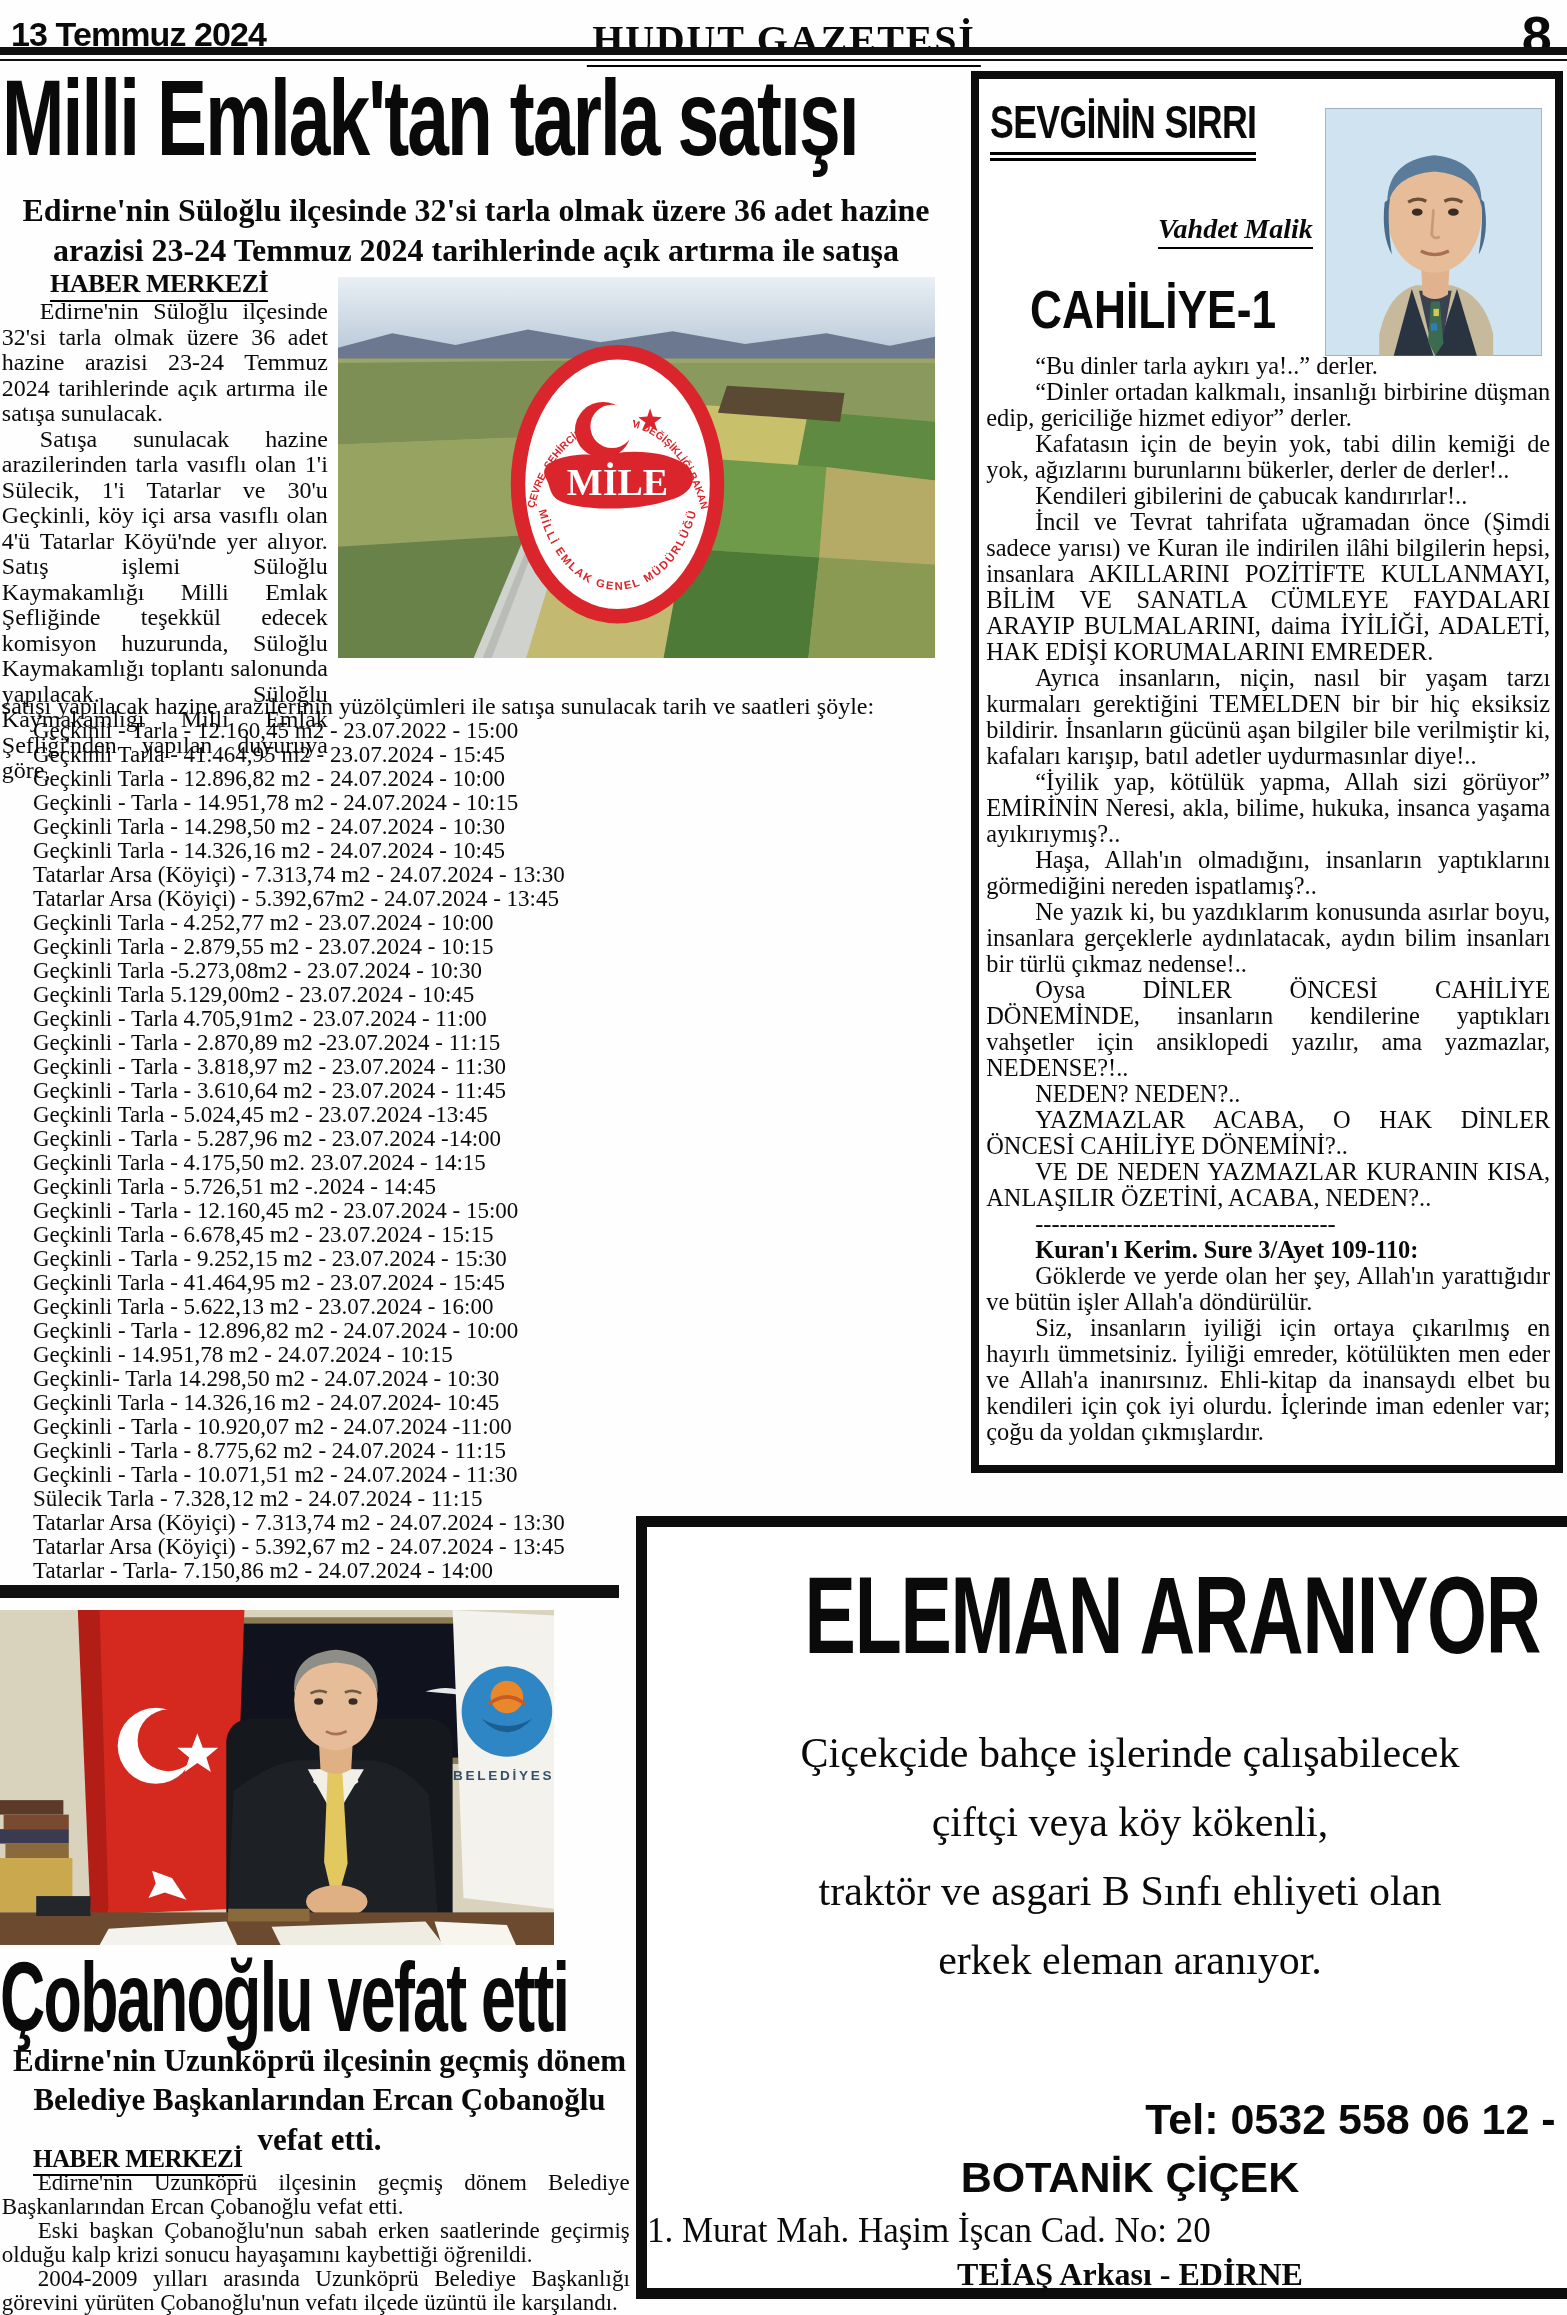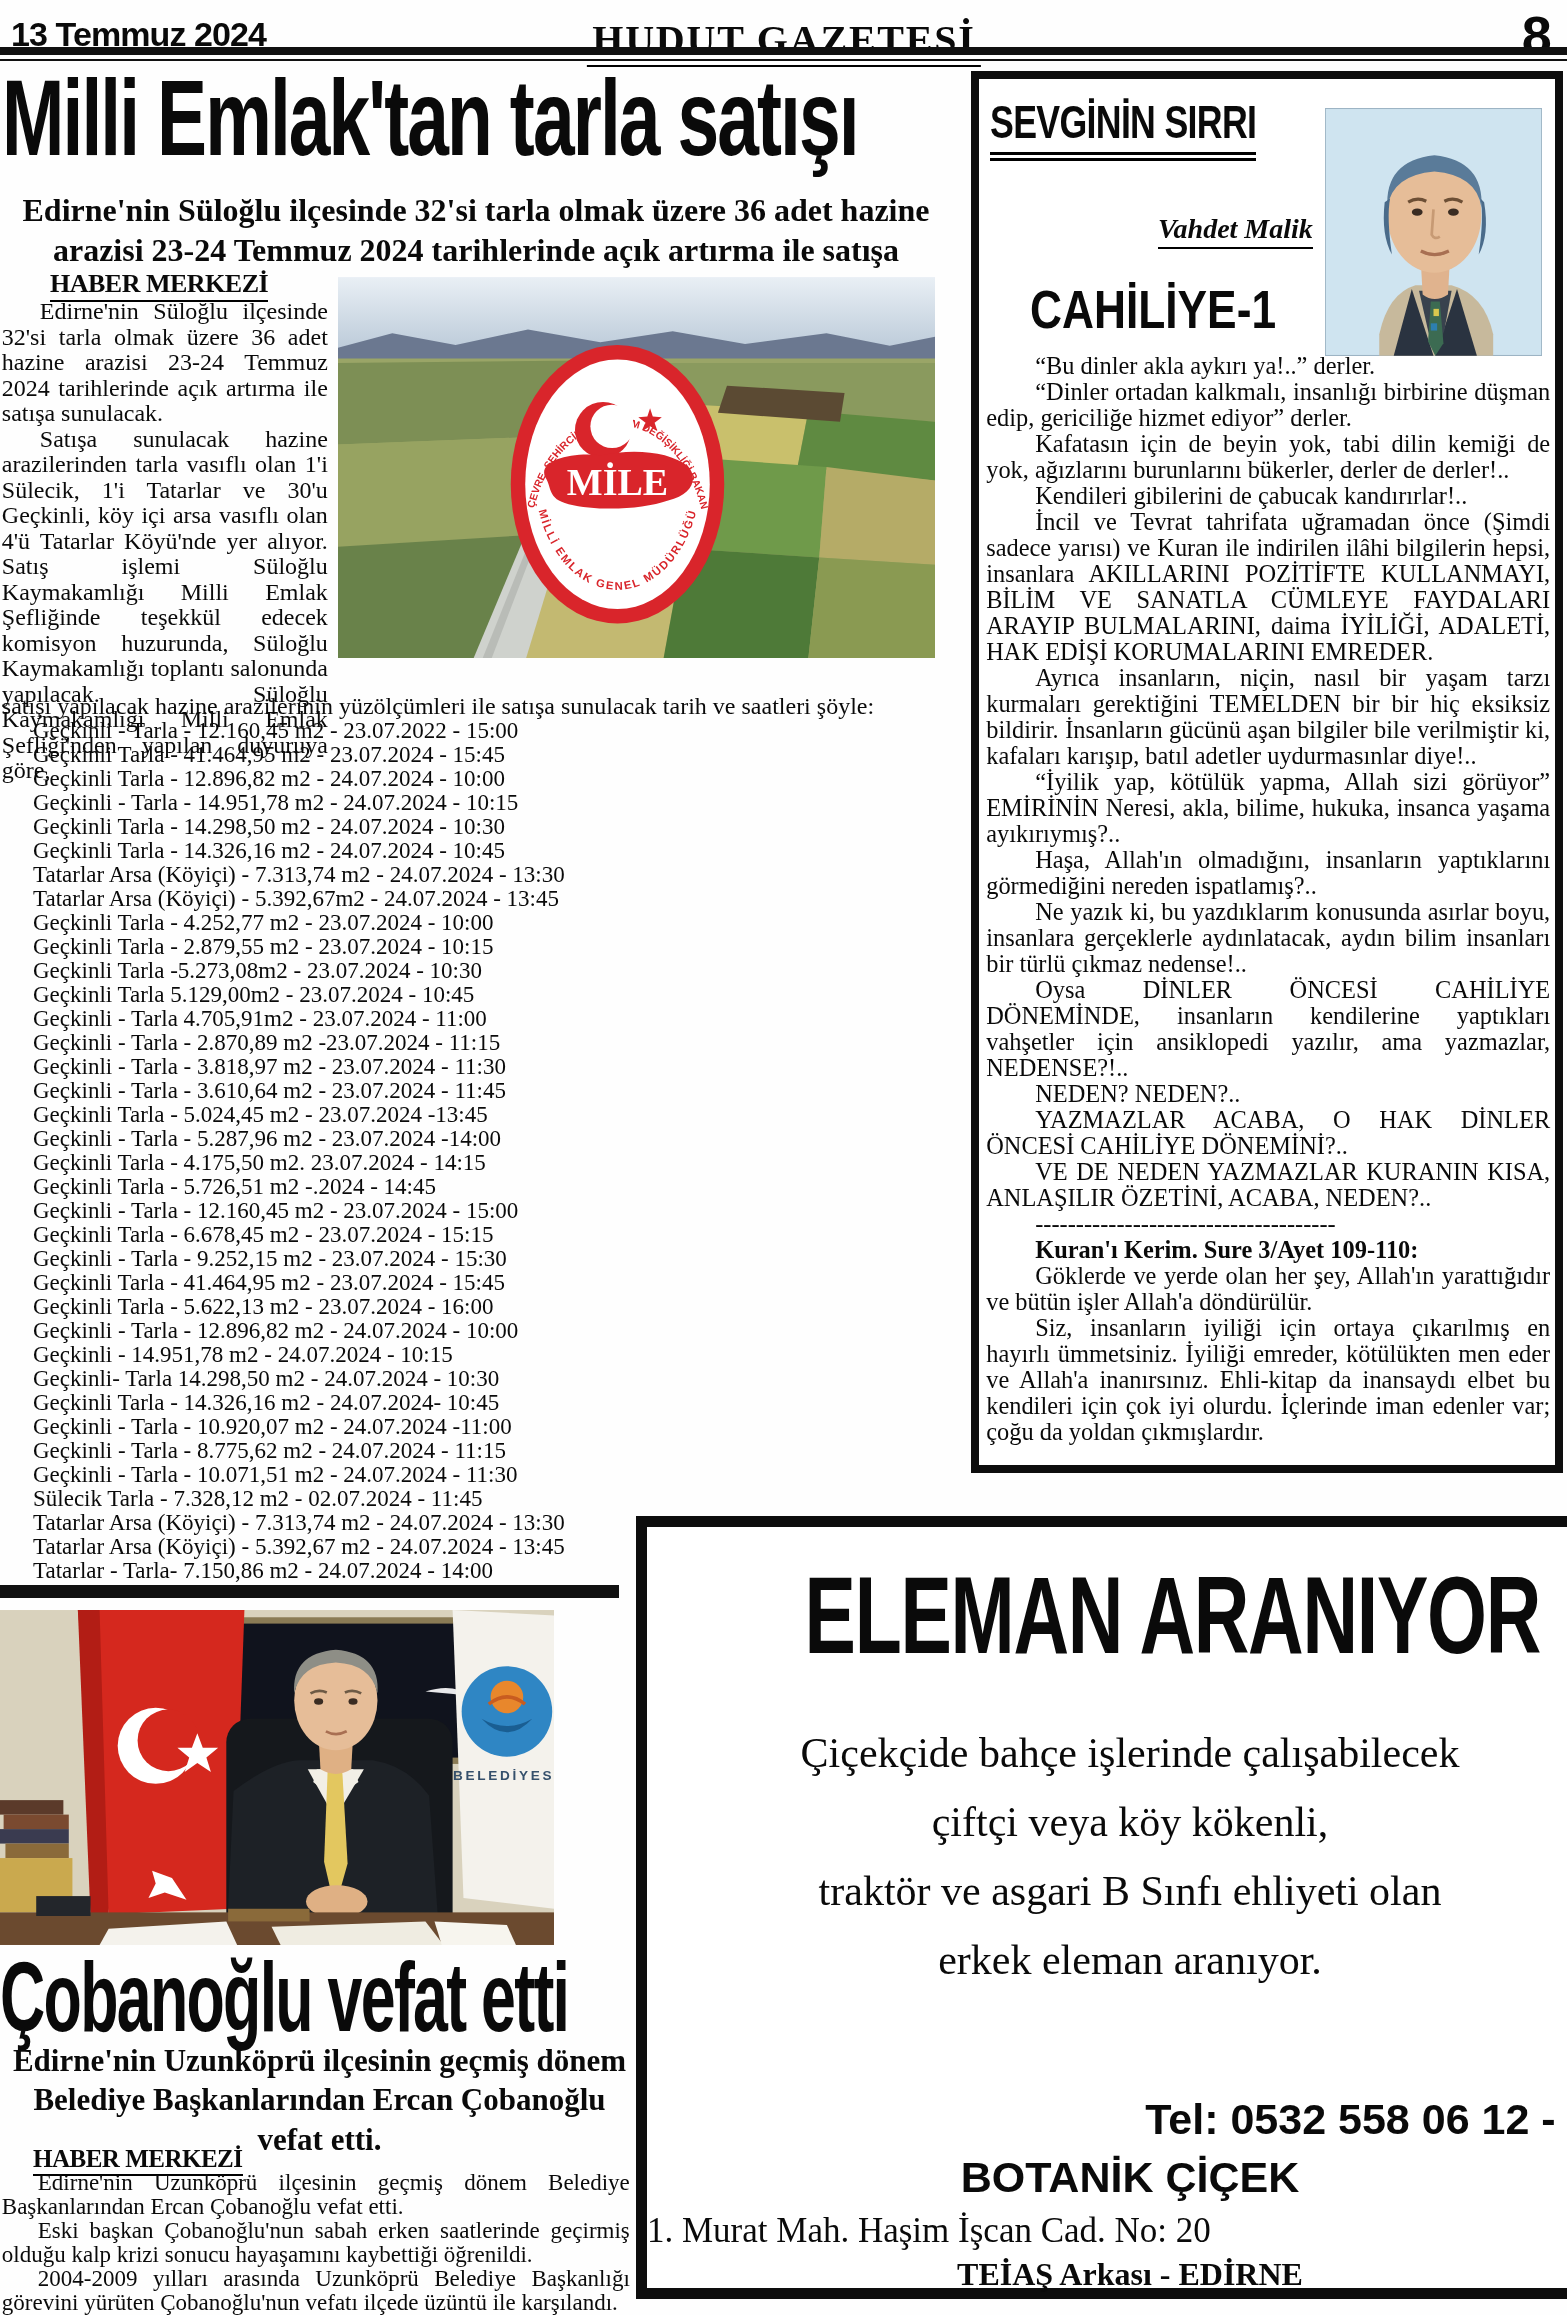--- a/index.html
+++ b/index.html
@@ -169,21 +169,21 @@
       <div>Geçkinli - Tarla  - 9.252,15 m2 - 23.07.2024 - 15:30</div>
       <div>Geçkinli  Tarla - 41.464,95 m2 - 23.07.2024 - 15:45</div>
       <div>Geçkinli  Tarla - 5.622,13 m2 - 23.07.2024 - 16:00</div>
       <div>Geçkinli - Tarla  -  12.896,82 m2 - 24.07.2024 - 10:00</div>
       <div>Geçkinli - 14.951,78 m2 - 24.07.2024 - 10:15</div>
       <div>Geçkinli- Tarla  14.298,50 m2 - 24.07.2024 - 10:30</div>
       <div>Geçkinli  Tarla - 14.326,16 m2 - 24.07.2024- 10:45</div>
       <div>Geçkinli - Tarla  - 10.920,07 m2 - 24.07.2024 -11:00</div>
       <div>Geçkinli - Tarla  - 8.775,62 m2 - 24.07.2024 - 11:15</div>
       <div>Geçkinli - Tarla  - 10.071,51 m2 - 24.07.2024 - 11:30</div>
-      <div>Sülecik  Tarla - 7.328,12 m2 -    02.07.2024 - 11:45</div>
+      <div>Sülecik  Tarla - 7.328,12 m2 -    24.07.2024 - 11:15</div>
       <div>Tatarlar  Arsa (Köyiçi) - 7.313,74 m2 - 24.07.2024 - 13:30</div>
       <div>Tatarlar  Arsa (Köyiçi) - 5.392,67 m2 - 24.07.2024 - 13:45</div>
       <div>Tatarlar - Tarla- 7.150,86 m2 -   24.07.2024 - 14:00</div>
     </div>
 
   <div class="abs sepbar"></div>
 
   <div class="abs colbox">
     <div class="abs sans coltitle">
       <span class="cond">SEVGİNİN SIRRI</span>
@@ -210,21 +210,21 @@
         <path d="M176 104 Q182 140 170 162 Q176 120 172 100 Z" fill="#4a6b8a"></path>
         <path d="M92 104 Q102 98 112 103" stroke="#6d4f35" stroke-width="3.5" fill="none"></path>
         <path d="M132 103 Q142 98 152 104" stroke="#6d4f35" stroke-width="3.5" fill="none"></path>
         <ellipse cx="102" cy="115" rx="6" ry="4" fill="#3a2c22"></ellipse>
         <ellipse cx="142" cy="115" rx="6" ry="4" fill="#3a2c22"></ellipse>
         <path d="M120 112 L118 140 Q121 146 127 142" stroke="#c79a74" stroke-width="3" fill="none"></path>
         <path d="M106 158 Q121 166 137 158" stroke="#a86f52" stroke-width="3.5" fill="none"></path>
       </svg>
     </div>
     <div class="abs serif coltext">
-        <div>“Bu dinler akla aykırı ya!..” derler.</div>
+        <div>“Bu dinler tarla aykırı ya!..” derler.</div>
         <div>“Dinler ortadan kalkmalı, insanlığı birbirine düşman edip, gericiliğe hizmet ediyor” derler.</div>
         <div>Kafatasın için de beyin yok, tabi dilin kemiği  de yok, ağızlarını burunlarını bükerler, derler de derler!..</div>
         <div>Kendileri gibilerini de çabucak kandırırlar!..</div>
         <div>İncil ve Tevrat tahrifata uğramadan önce (Şimdi sadece yarısı) ve Kuran ile indirilen ilâhi bilgilerin hepsi, insanlara AKILLARINI POZİTİFTE KULLANMAYI, BİLİM VE SANATLA CÜMLEYE FAYDALARI ARAYIP BULMALARINI, daima İYİLİĞİ, ADALETİ, HAK EDİŞİ KORUMALARINI EMREDER.</div>
         <div>Ayrıca insanların, niçin, nasıl bir yaşam tarzı kurmaları gerektiğini TEMELDEN bir bir hiç eksiksiz bildirir. İnsanların gücünü aşan bilgiler bile verilmiştir ki, kafaları karışıp, batıl adetler uydurmasınlar diye!..</div>
         <div>“İyilik yap, kötülük yapma, Allah sizi görüyor” EMİRİNİN Neresi, akla, bilime, hukuka, insanca yaşama ayıkırıymış?..</div>
         <div>Haşa, Allah'ın olmadığını, insanların yaptıklarını görmediğini nereden ispatlamış?..</div>
         <div>Ne yazık ki, bu yazdıklarım konusunda asırlar boyu, insanlara gerçeklerle aydınlatacak, aydın bilim insanları bir türlü çıkmaz nedense!..</div>
         <div>Oysa DİNLER ÖNCESİ CAHİLİYE DÖNEMİNDE, insanların kendilerine yaptıkları vahşetler için ansiklopedi yazılır, ama yazmazlar, NEDENSE?!..</div>
         <div>NEDEN? NEDEN?..</div>

